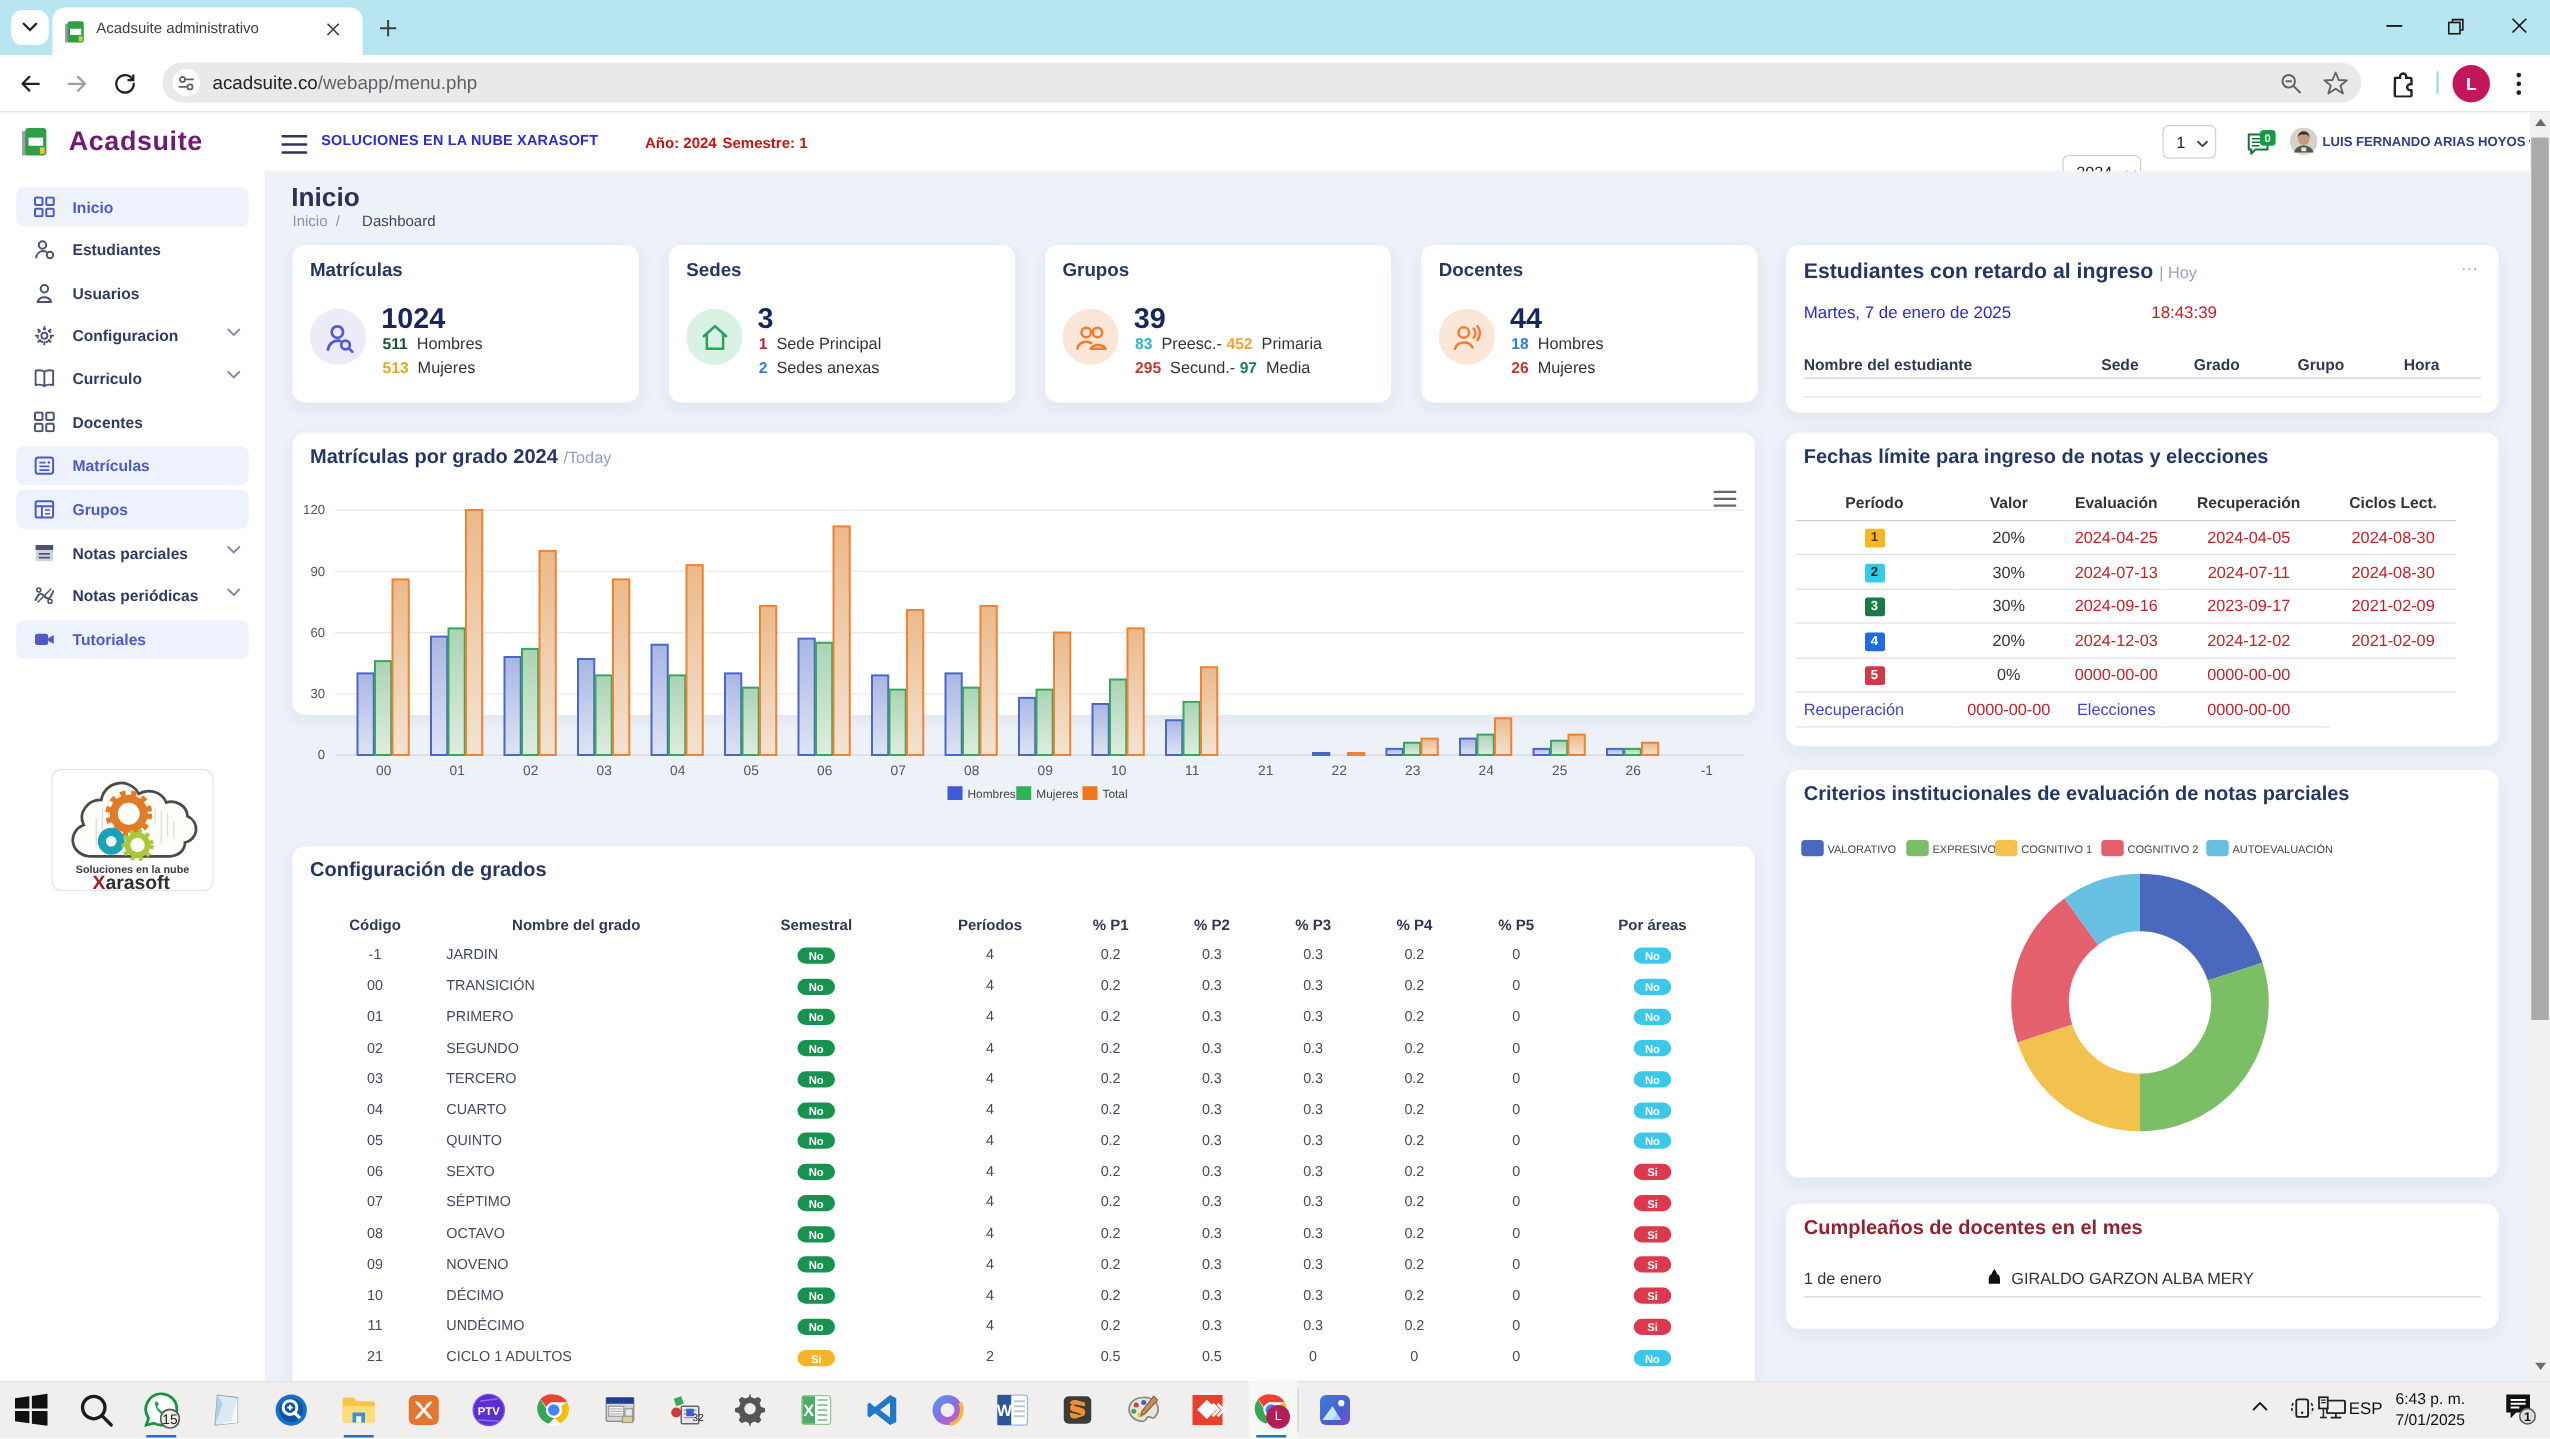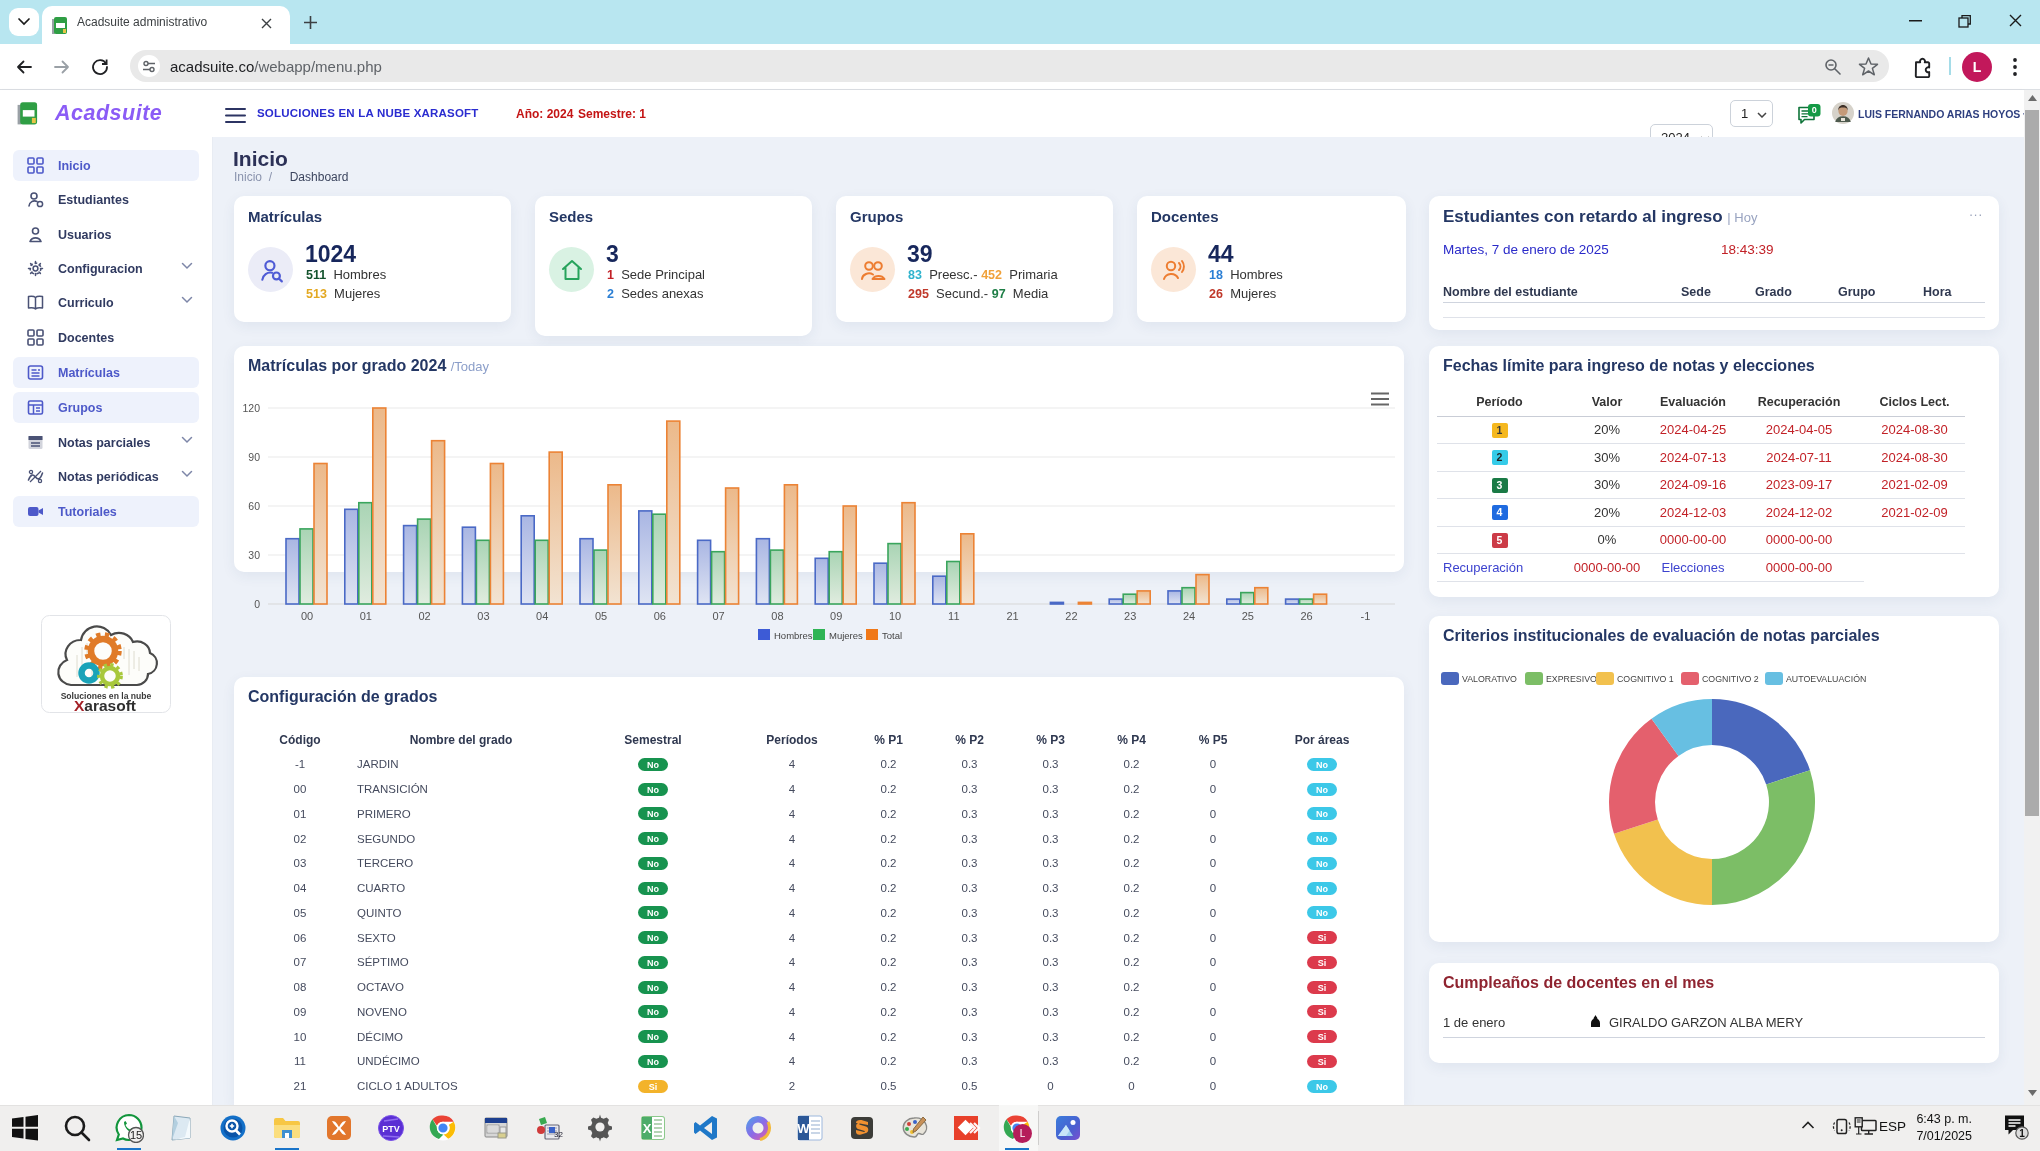--- a/index.html
+++ b/index.html
@@ -17,21 +17,21 @@
 #toolbar { left:0; top:44px; width:2040px; height:46px; background:#fff; border-bottom:1px solid #dcdfe3; }
 #urlpill { left:130px; top:50px; width:1759px; height:32px; background:#e9e9e9; border-radius:16px; }
 #urlico { left:138px; top:55px; width:22px; height:22px; background:#fff; border-radius:50%; }
 #urltext { left:170px; top:58px; font-size:15px; color:#202124; }
 #urltext span { color:#5f6368; }
 #chromeavatar { left:1962px; top:52px; width:30px; height:30px; border-radius:50%; background:#c2185b; color:#fff; font-size:14px; font-weight:bold; text-align:center; line-height:30px; }
 .csep { left:1949px; top:57px; width:2px; height:18px; background:#a5dcE8; }
 
 
 #appheader { left:0; top:90px; width:2024px; height:47px; background:#fff; box-shadow:0 1px 3px rgba(30,50,90,.08);}
-#applogotext { left:55px; top:101px; font-size:21.5px; font-weight:bold; font-style:italic; color:#8b5cf6; letter-spacing:0.5px;}
+#applogotext { left:55px; top:101px; font-size:21.5px; font-weight:bold; color:#701a75; letter-spacing:0.5px;}
 #hdrcompany { left:257px; top:107px; font-size:11.5px; font-weight:bold; color:#2a2cd0; letter-spacing:0.2px;}
 #hdryear { left:516px; top:107px; font-size:12px; font-weight:bold; color:#c41414; }
 #hdrsem { left:578px; top:107px; font-size:12px; font-weight:bold; color:#c41414; }
 .hsel { top:100px; height:27px; background:#fff; border:1px solid #ccd2da; border-radius:5px; font-size:13px; color:#222; text-align:left; padding:5px 0 0 10px;}
 #hdrname { left:1858px; top:108px; font-size:10.5px; font-weight:bold; color:#2e3f7f; white-space:nowrap; }
 
 
 #sidebar { left:0; top:137px; width:213px; height:968px; background:#fff; border-right:1px solid #e8ecf3;}
 .sitem { position:absolute; left:13px; width:186px; height:31px; border-radius:6px; }
 .sitem.on { background:#eef2fc; }
@@ -48,21 +48,21 @@
 .card { position:absolute; background:#fff; border-radius:10px; box-shadow:0 4px 14px rgba(45,70,120,.07); }
 .ctitle { position:absolute; left:14px; top:12px; font-size:15px; font-weight:bold; color:#243764; }
 .cico { position:absolute; left:14px; top:51px; width:45px; height:45px; border-radius:50%; }
 .cnum { position:absolute; left:71px; top:45px; font-size:23px; font-weight:bold; color:#17275c; }
 .csub { position:absolute; left:72px; font-size:13px; color:#333; }
 .csub b { font-size:12.5px; }
 .ptitle { position:absolute; left:14px; top:11px; font-size:16px; font-weight:bold; color:#243764; }
 
 
 #pcards1 { left:234px; top:196px; width:277px; height:126px; }
-#pcards2 { left:535px; top:196px; width:277px; height:140px; }
+#pcards2 { left:535px; top:196px; width:277px; height:126px; }
 #pcards3 { left:836px; top:196px; width:277px; height:126px; }
 #pcards4 { left:1137px; top:196px; width:269px; height:126px; }
 #pchart  { left:234px; top:346px; width:1170px; height:226px; }
 #pgrades { left:234px; top:677px; width:1170px; height:428px; border-radius:10px 10px 0 0;}
 #pretardo { left:1429px; top:196px; width:570px; height:134px; }
 #pfechas { left:1429px; top:346px; width:570px; height:251px; }
 #pcrit { left:1429px; top:616px; width:570px; height:326px; }
 #pcumple { left:1429px; top:963px; width:570px; height:100px; }
 
 

